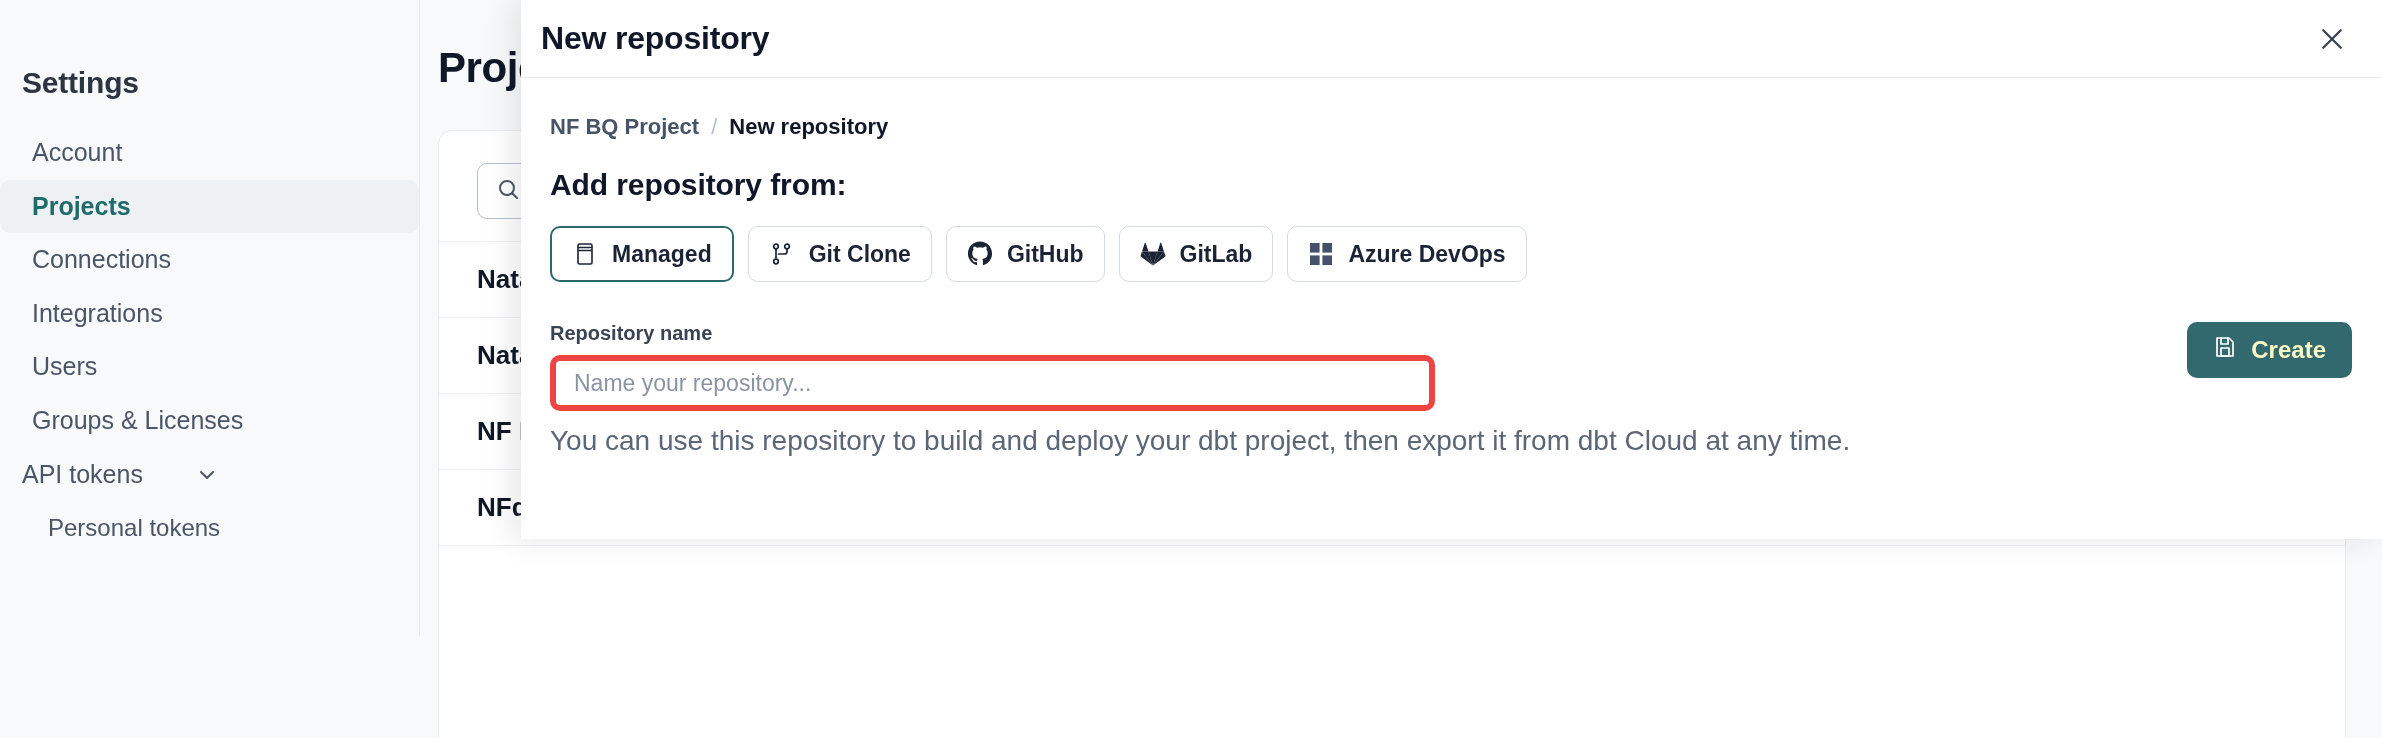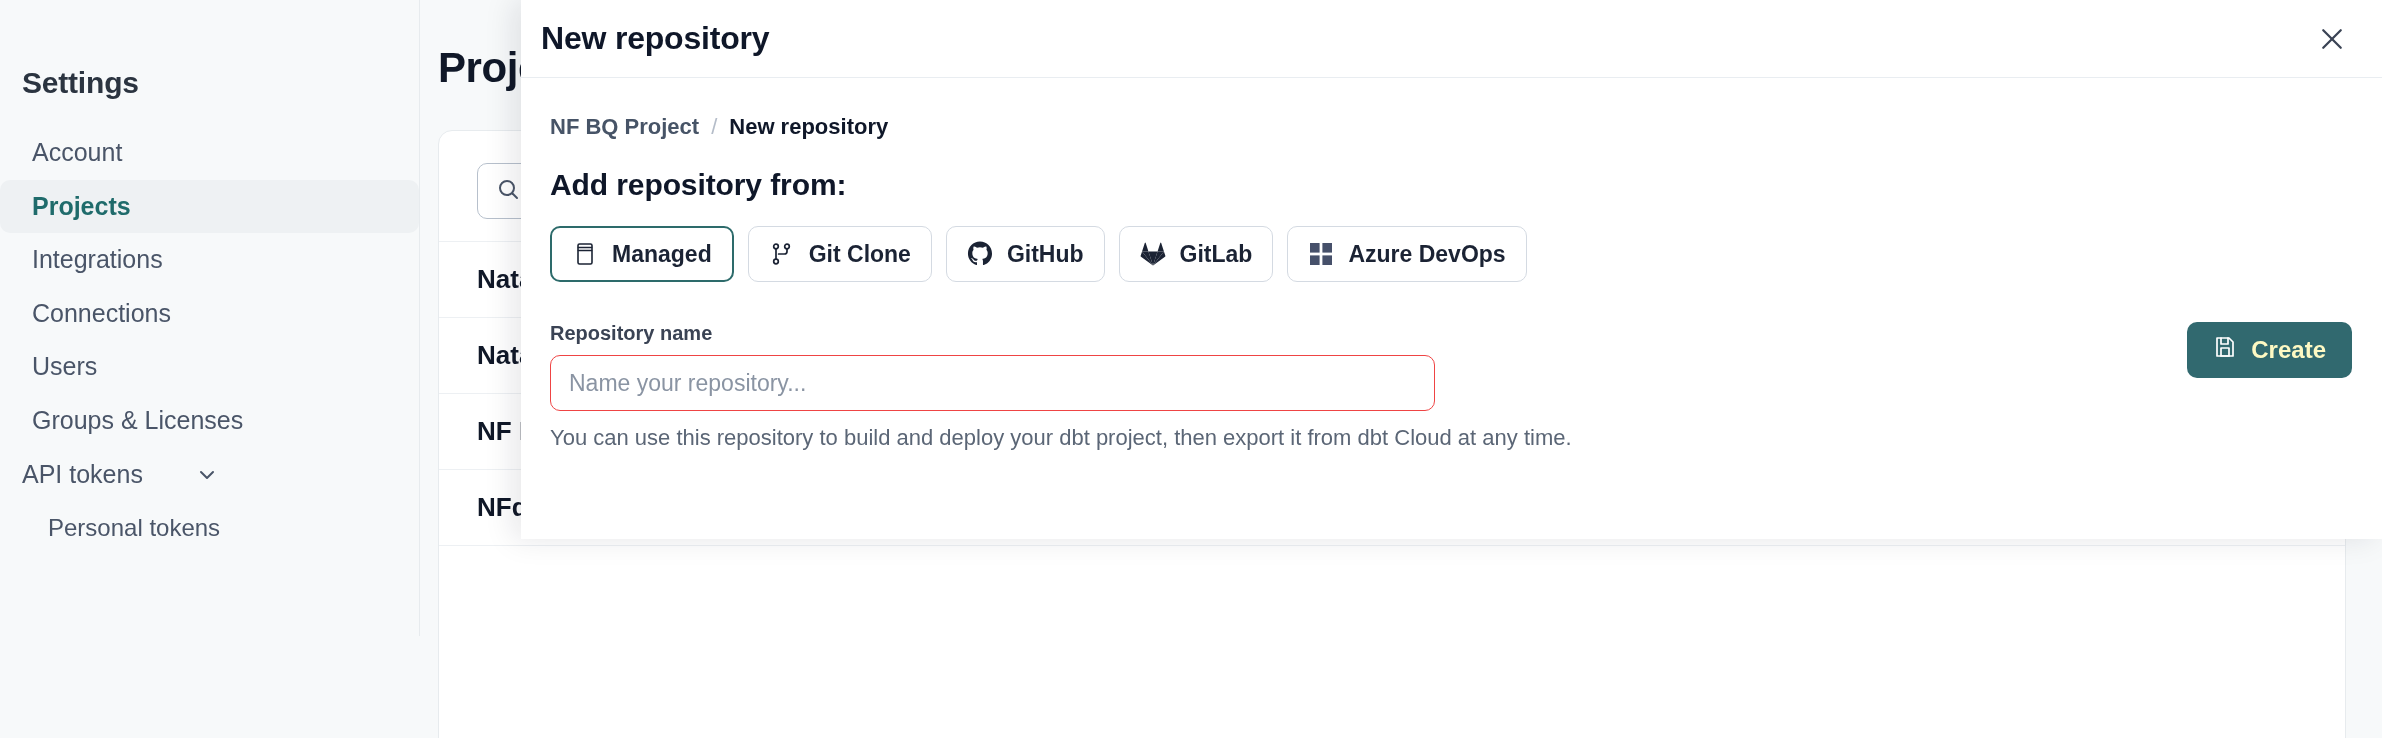--- a/index.html
+++ b/index.html
@@ -234,21 +234,21 @@
     margin-bottom: 10px;
   }
   .field-row {
     display: flex;
     align-items: flex-start;
     gap: 20px;
   }
   .text-input {
     width: 885px;
     height: 56px;
-    border: 1px solid #ef4444;
+    border: 6px solid #ef4444;
     border-radius: 10px;
     padding: 0 18px;
     font-size: 23px;
     color: #1b2334;
     font-family: "Liberation Sans", sans-serif;
     background: #fff;
   }
   .text-input::placeholder { color: #8a94a3; }
 
   .create-btn {
@@ -264,39 +264,39 @@
     border-radius: 10px;
     font-size: 24px;
     font-weight: 600;
     cursor: pointer;
     font-family: "Liberation Sans", sans-serif;
     margin-left: auto;
     margin-right: 0;
   }
   .helper {
     margin-top: 14px;
-    font-size: 22px;
+    font-size: 28px;
     color: #5b6676;
   }
   .field-block { flex: 0 0 auto; }
   .spacer { flex: 1 1 auto; }
 </style>
 </head>
 <body>
 
 <div class="app">
 
   <aside class="sidebar">
     <div class="sidebar-title">Settings</div>
 
     <nav class="nav">
       <div class="nav-item">Account</div>
       <div class="nav-item active">Projects</div>
+      <div class="nav-item">Connections</div>
       <div class="nav-item">Integrations</div>
-      <div class="nav-item">Connections</div>
       <div class="nav-item">Users</div>
       <div class="nav-item">Groups &amp; Licenses</div>
 
       <div class="nav-row">
         <span class="lbl">API tokens</span>
         <span class="caret-box">
           <svg width="24" height="24" viewBox="0 0 24 24" fill="none" stroke="#4a5568" stroke-width="2" stroke-linecap="round" stroke-linejoin="round">
             <polyline points="6 9 12 15 18 9"></polyline>
           </svg>
         </span>

